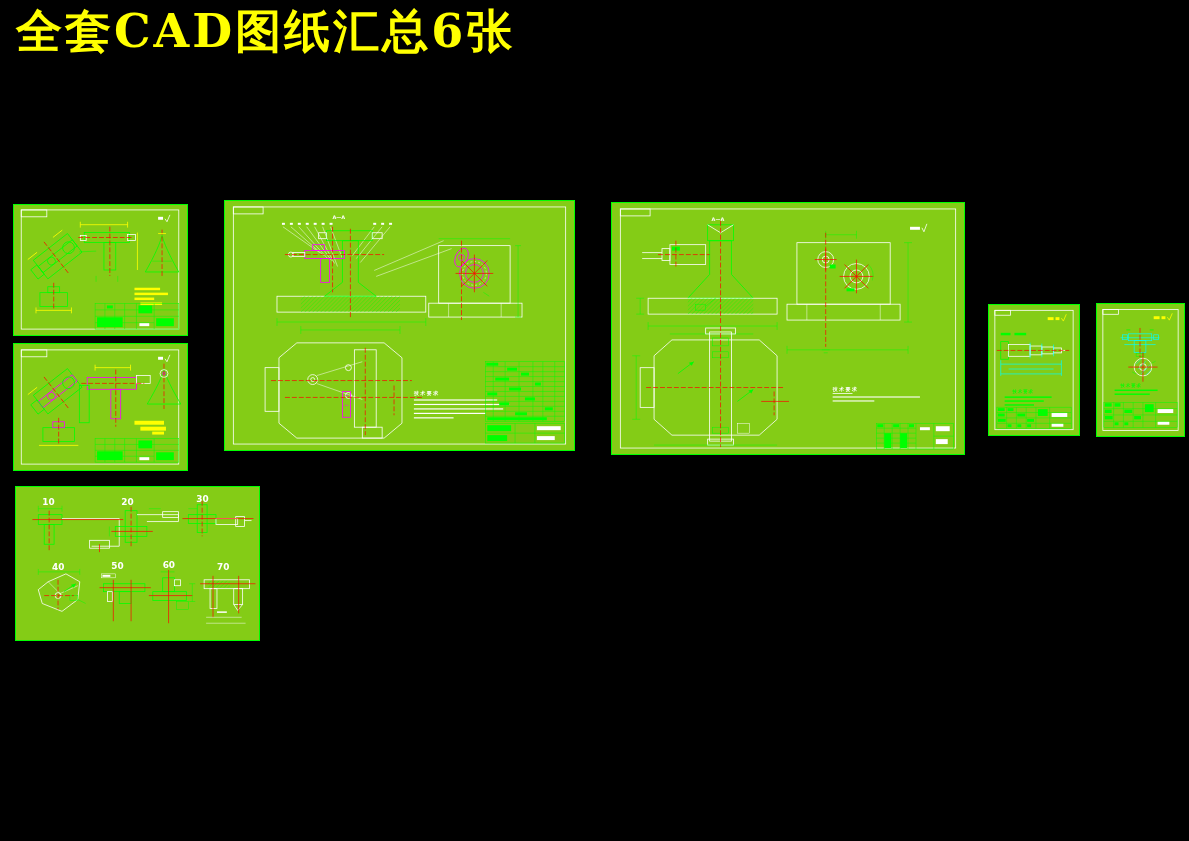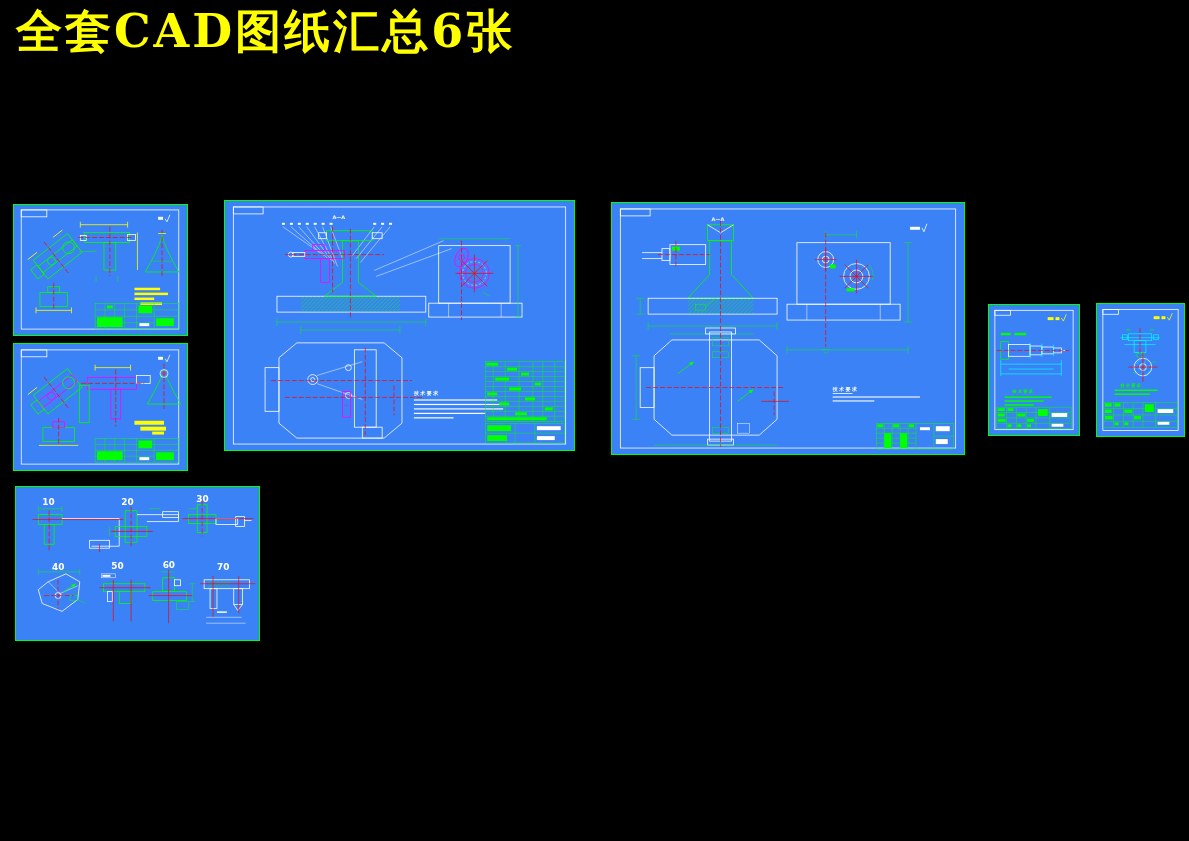--- a/index.html
+++ b/index.html
@@ -1,21 +1,21 @@
 <!DOCTYPE html>
 <html style="--background: #000000; --border_green: #00ff00; --title_yellow: #ffff00; --outline_white: #ffffff; --hatch_magenta: #ff00ff; --centerline_red: #ff0000; --detail_cyan: #00ffff;"><head>
 <meta charset="utf-8">
 <style>
   html,body{margin:0;padding:0;background:#000;}
   .canvas{position:relative;width:1189px;height:841px;background:var(--background,#000);overflow:hidden;
           font-family:"DejaVu Sans",sans-serif;}
   .page-title{position:absolute;left:16px;top:6px;margin:0;
     font-family:"DejaVu Serif","DejaVu Sans",serif;font-weight:bold;font-size:46px;line-height:1.1;
     color:var(--title_yellow,#ffff00);letter-spacing:3px;white-space:nowrap;}
-  .sheet{position:absolute;border:1px solid var(--border_green,#00ff00);box-sizing:border-box;background:#3b82f6;}
+  .sheet{position:absolute;border:1px solid var(--border_green,#00ff00);box-sizing:border-box;background:#84cc16;}
   .sheet svg{display:block;width:100%;height:100%;}
   
   .sw{stroke:var(--outline_white,#fff);fill:none;stroke-width:.8;}
   .sg{stroke:var(--border_green,#0f0);fill:none;stroke-width:.8;}
   .sr{stroke:var(--centerline_red,#f00);fill:none;stroke-width:.7;}
   .sm{stroke:var(--hatch_magenta,#f0f);fill:none;stroke-width:.8;}
   .sc{stroke:var(--detail_cyan,#0ff);fill:none;stroke-width:.7;}
   .sy{stroke:var(--title_yellow,#ff0);fill:none;stroke-width:.8;}
   .thin{stroke-width:.5;}
   .dash{stroke-dasharray:5 2;}

